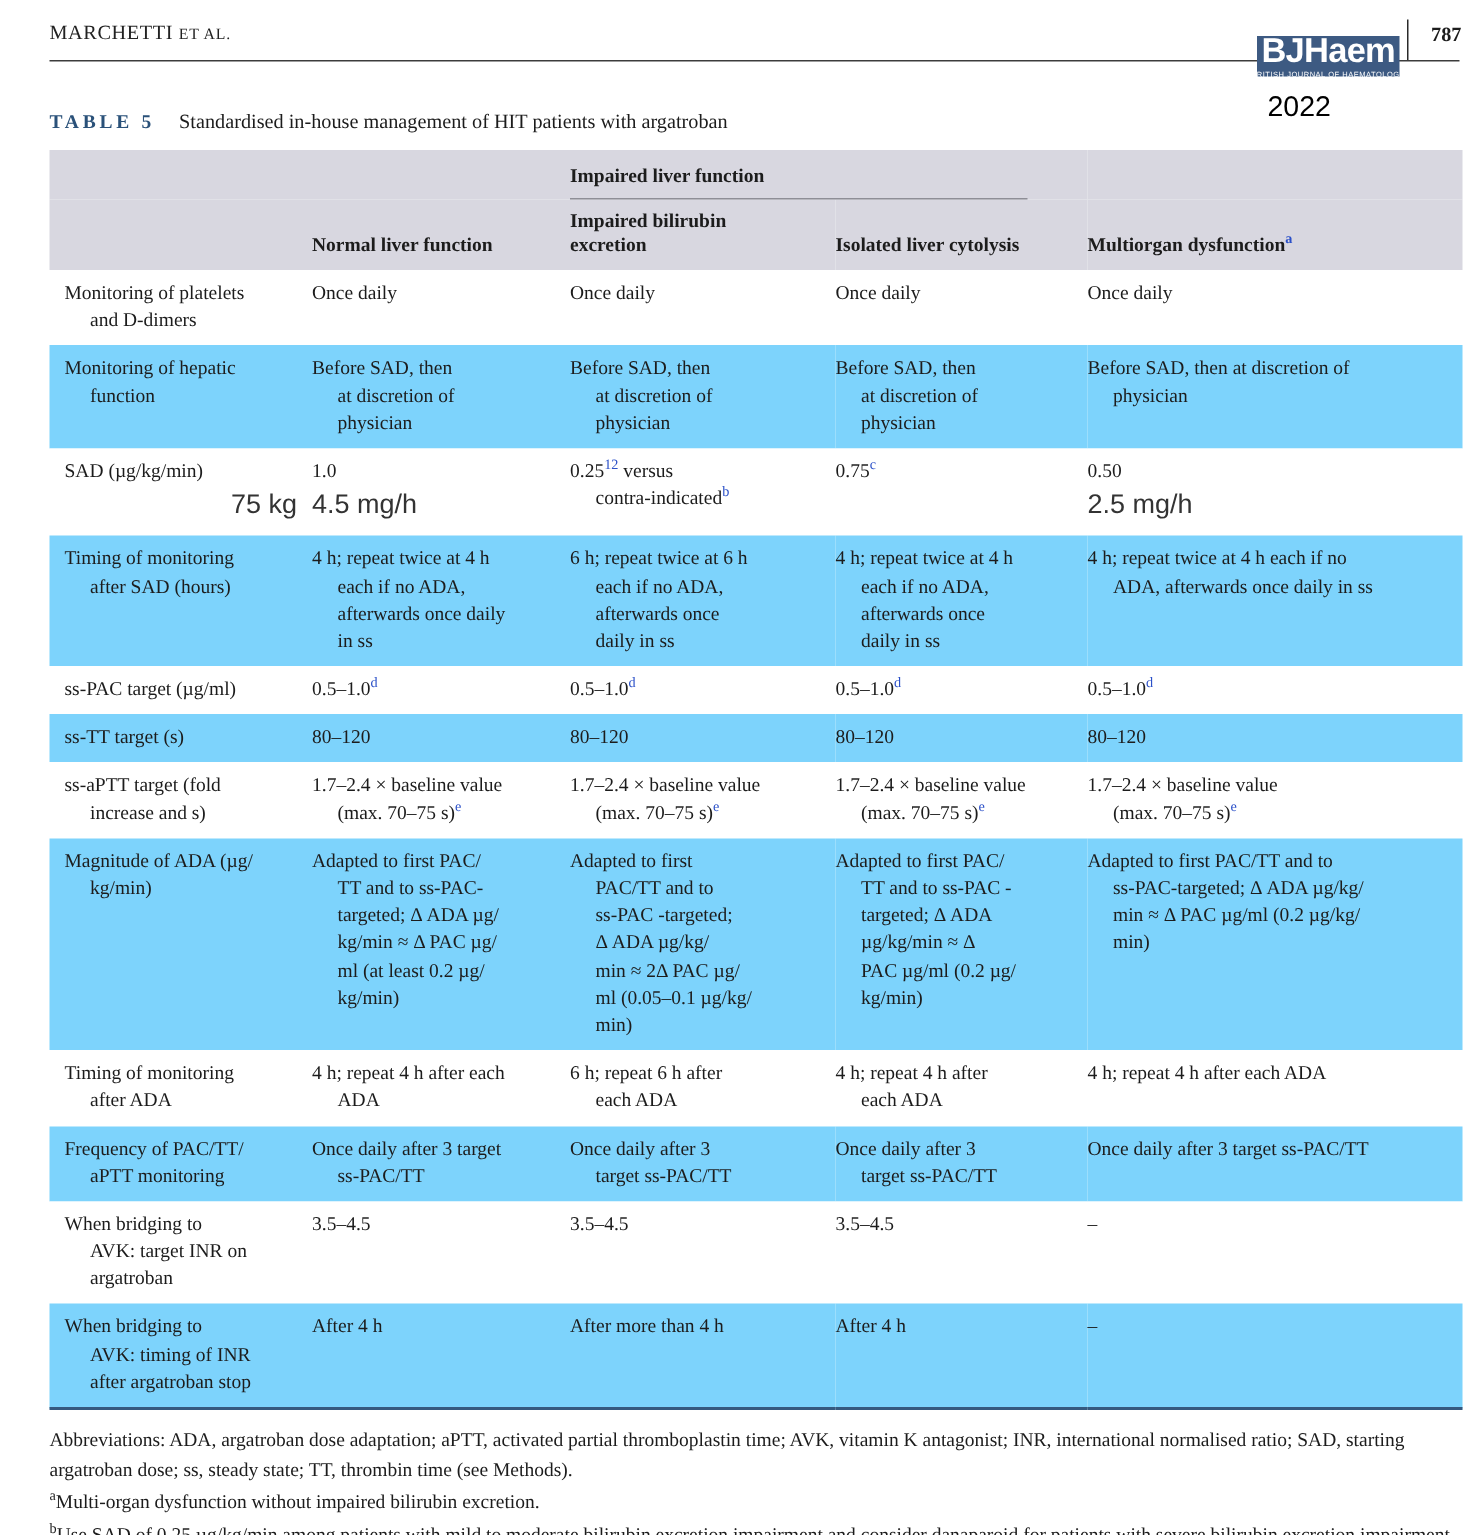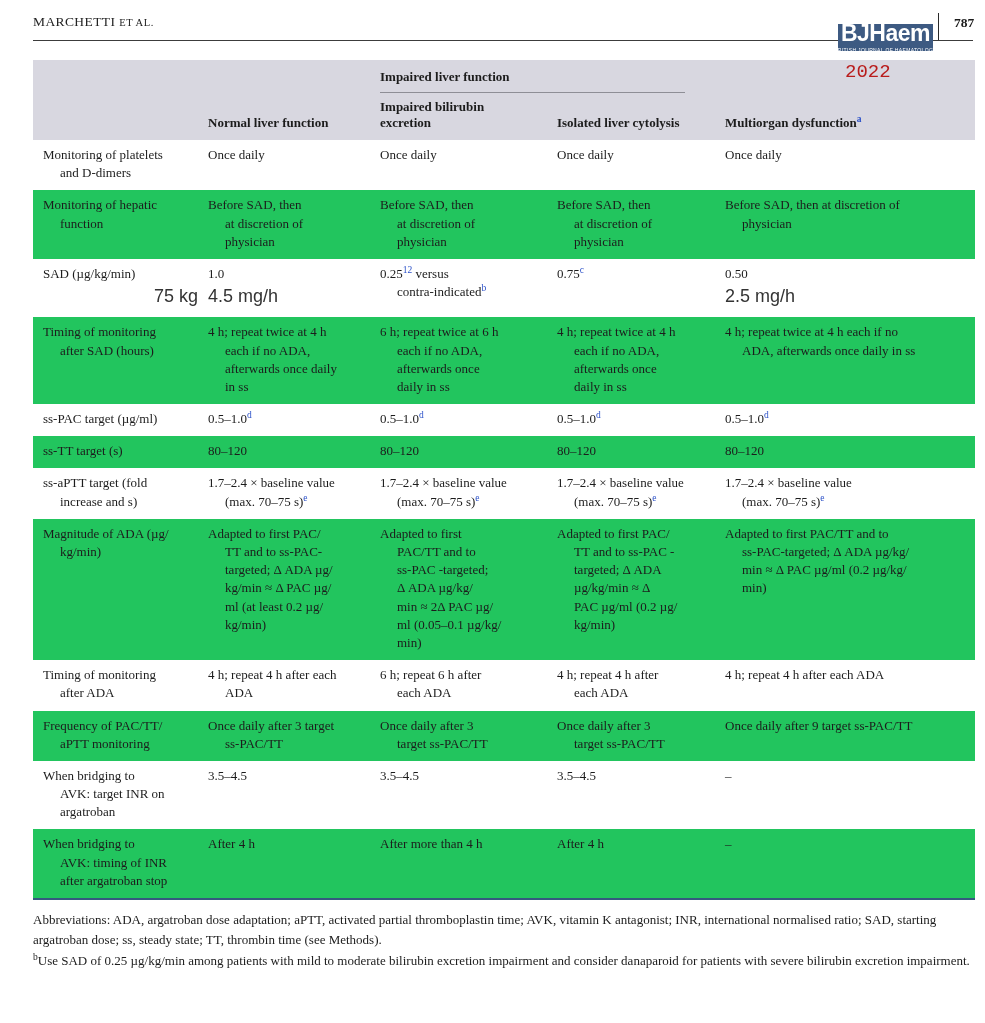--- a/index.html
+++ b/index.html
@@ -18,35 +18,35 @@
   .logo-box {
     position: absolute; left: 805px; top: 16px; width: 95px; height: 27px;
     background: #3d5a82; color: #fff; z-index: 2;
     display: flex; flex-direction: column; justify-content: center; align-items: center;
     font-family: "Liberation Sans", sans-serif;
   }
   .logo-title { font-size: 23px; font-weight: bold; line-height: 1; letter-spacing: -0.5px; }
   .logo-sub { font-size: 5px; letter-spacing: 0.35px; margin-top: 2px; white-space: nowrap; }
   .pagenum-wrap { position: absolute; left: 905px; top: 5px; height: 27px; border-left: 1.6px solid #2a2a2a; padding-left: 15px; z-index: 3; }
   .pagenum { font-size: 13.5px; font-weight: bold; padding-top: 2px; }
-  .year-ann { position: absolute; left: 812px; top: 53px; font-family: Liberation Mono, monospace; font-size: 19px; color: #b91c1c; z-index: 2; }
+  .year-ann { position: absolute; left: 812px; top: 53px; font-family: Liberation Sans, sans-serif; font-size: 19px; color: #000000; z-index: 2; }
   
   .caption-row { margin-top: 13px; margin-bottom: 11px; display: flex; align-items: baseline; }
   .table-label { color: #2a5179; font-weight: bold; font-size: 13px; letter-spacing: 2.5px; margin-right: 16px; white-space: nowrap; }
   .table-caption { font-size: 13.5px; }
   
   table.data { border-collapse: collapse; width: 942px; table-layout: fixed; }
   thead { background: #d8d7e0; }
   thead th { font-size: 13px; font-weight: bold; text-align: left; vertical-align: bottom; padding: 16px 14px 0 0; }
   thead tr.group-row th { padding-top: 9px; vertical-align: top; }
   .group-head { border-bottom: 1.5px solid #8e8e96; padding-bottom: 7px; margin-right: 26px; }
   thead tr.cols-row th { padding-bottom: 9px; padding-top: 6px; }
   th.corner { padding-left: 10px; }
   tbody tr { background: #ffffff; }
-  tbody tr.shaded { background: #22c55e; }
+  tbody tr.shaded { background: #7dd3fc; }
   tbody tr:last-child { border-bottom: 2.5px solid #35597f; }
   tbody th, tbody td { font-size: 13px; font-weight: normal; text-align: left; vertical-align: top; line-height: 1.4; }
   tbody th { padding: 6px 4px 8px 10px; }
   tbody td { padding: 6px 16px 8px 0; margin-top: 39px; }
   .hang { padding-left: 17px; text-indent: -17px; margin: 0; }
   sup.ref { color: #2b50c8; font-size: 9.5px; line-height: 0; }
   .ann { font-family: "Liberation Sans", sans-serif; font-size: 18px; color: #333; text-indent: 0; margin-top: 1px; }
   .ann-right { text-align: right; padding-right: 6px; }
   
   .footnotes { margin-top: 10px; width: 948px; }
@@ -64,20 +64,24 @@
     <div class="logo-box">
       <div class="logo-title">BJHaem</div>
       <div class="logo-sub">BRITISH JOURNAL OF HAEMATOLOGY</div>
     </div>
     <div class="pagenum-wrap">
       <div class="pagenum">787</div>
     </div>
     <div class="year-ann">2022</div>
   </div>
 
+  <div class="caption-row">
+    <span class="table-label">TABLE 5</span>
+    <span class="table-caption">Standardised in-house management of HIT patients with argatroban</span>
+  </div>
 
   <table class="data">
     <colgroup>
       <col style="width:175px">
         <col style="width:172px">
         <col style="width:177px">
         <col style="width:168px">
         <col style="width:250px">
     </colgroup>
     <thead>
@@ -261,21 +265,21 @@
           <td>
             <div class="hang">Once daily after 3 target<br>ss-PAC/TT</div>
           </td>
           <td>
             <div class="hang">Once daily after 3<br>target ss-PAC/TT</div>
           </td>
           <td>
             <div class="hang">Once daily after 3<br>target ss-PAC/TT</div>
           </td>
           <td>
-            <div class="hang">Once daily after 9 target ss-PAC/TT</div>
+            <div class="hang">Once daily after 3 target ss-PAC/TT</div>
           </td>
         </tr>
         <tr>
           <th>
             <div class="hang">When bridging to<br>AVK: target INR on<br>argatroban</div>
           </th>
           <td>
             <div class="hang">3.5–4.5</div>
           </td>
           <td>
@@ -303,16 +307,17 @@
           </td>
           <td>
             <div class="hang">–</div>
           </td>
         </tr>
       </tbody>
   </table>
 
   <div class="footnotes">
       <div class="footnote">Abbreviations: ADA, argatroban dose adaptation; aPTT, activated partial thromboplastin time; AVK, vitamin K antagonist; INR, international normalised ratio; SAD, starting argatroban dose; ss, steady state; TT, thrombin time (see Methods).</div>
+      <div class="footnote"><sup class="ref">a</sup>Multi-organ dysfunction without impaired bilirubin excretion.</div>
       <div class="footnote"><sup class="ref">b</sup>Use SAD of 0.25 µg/kg/min among patients with mild to moderate bilirubin excretion impairment and consider danaparoid for patients with severe bilirubin excretion impairment.</div>
     </div>
 
 </div>
 
 </body></html>

